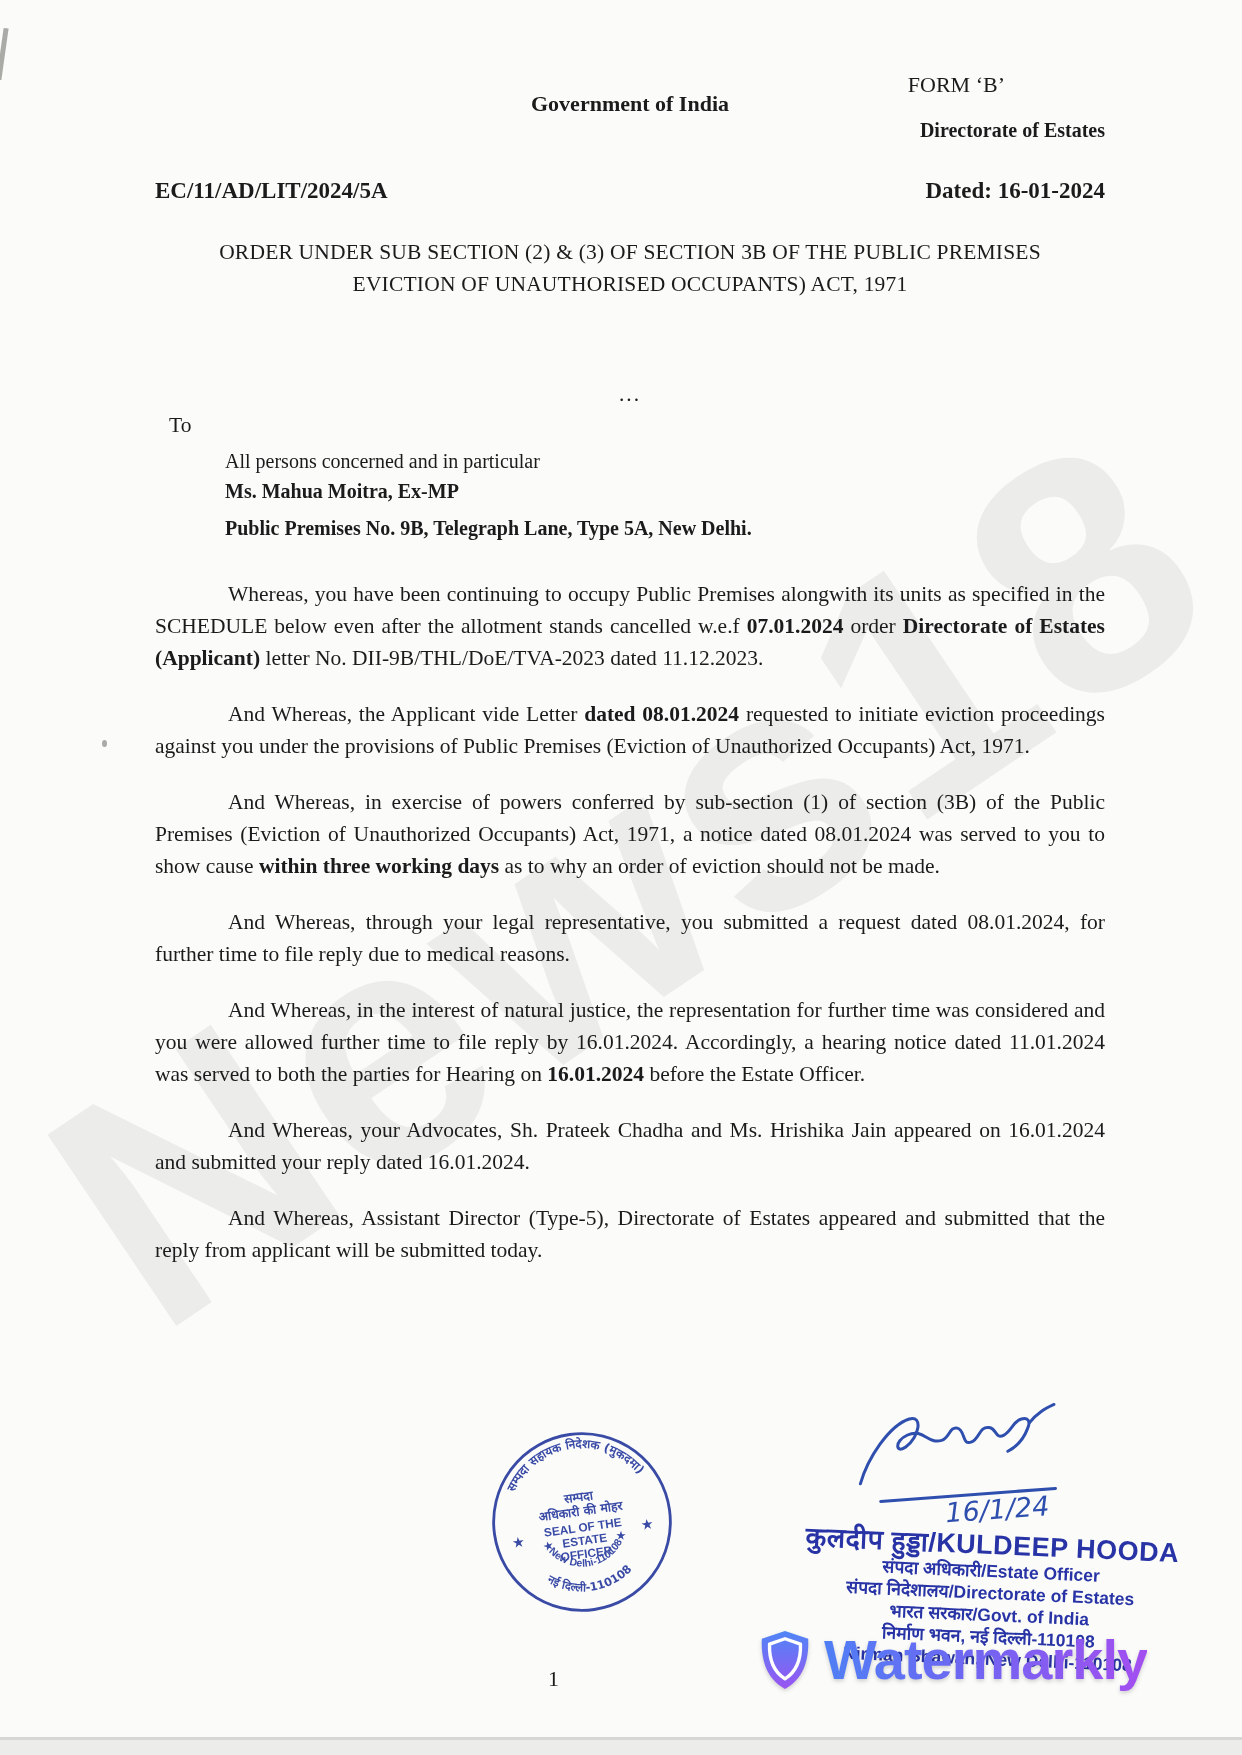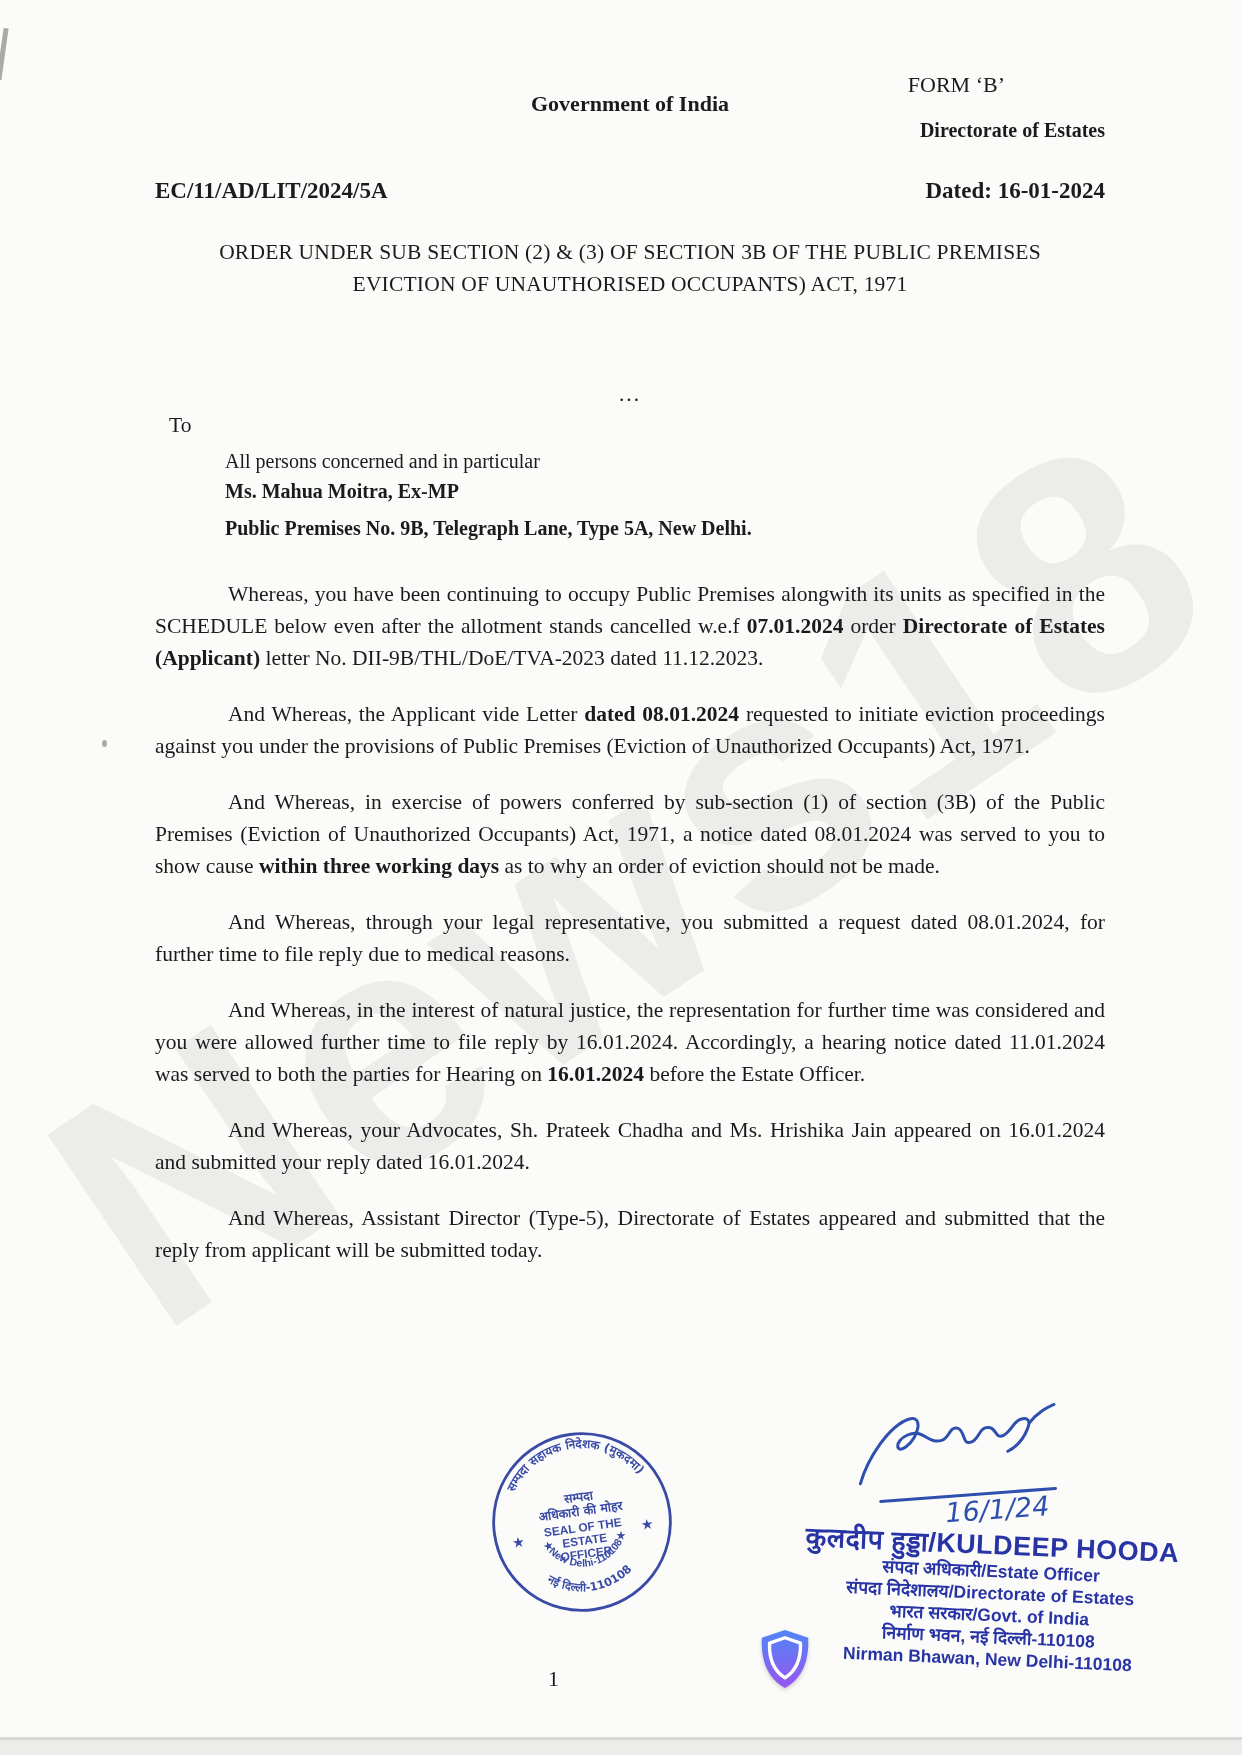--- a/index.html
+++ b/index.html
@@ -157,19 +157,20 @@
     <svg width="58" height="62" viewBox="0 0 60 64">
       <defs>
         <linearGradient id="shg" x1="0" y1="0" x2="0" y2="1">
           <stop offset="0" stop-color="#4f86f6"></stop>
           <stop offset="1" stop-color="#9a54f2"></stop>
         </linearGradient>
       </defs>
       <path d="M30,2 L54,10 C55,34 48,52 30,62 C12,52 5,34 6,10 Z" fill="url(#shg)"></path>
       <path d="M30,10 L46,15.5 C46.6,32 42,44 30,51.5 C18,44 13.4,32 14,15.5 Z" fill="none" stroke="#ffffff" stroke-width="3.5" stroke-linejoin="round"></path>
     </svg>
+    <span class="brand-text">Watermarkly</span>
   </div>
 
   <div class="page-number">1</div>
 
   <div class="page-bottom-edge"></div>
   <div class="page-below"></div>
 </div>
 
 </body></html>

